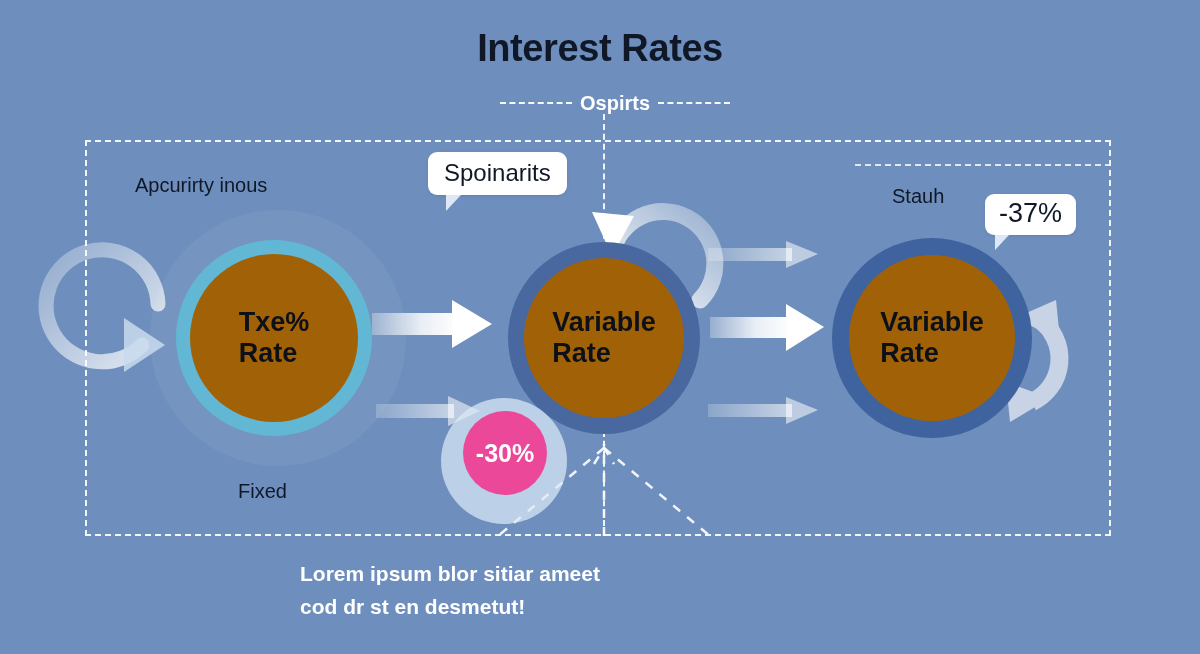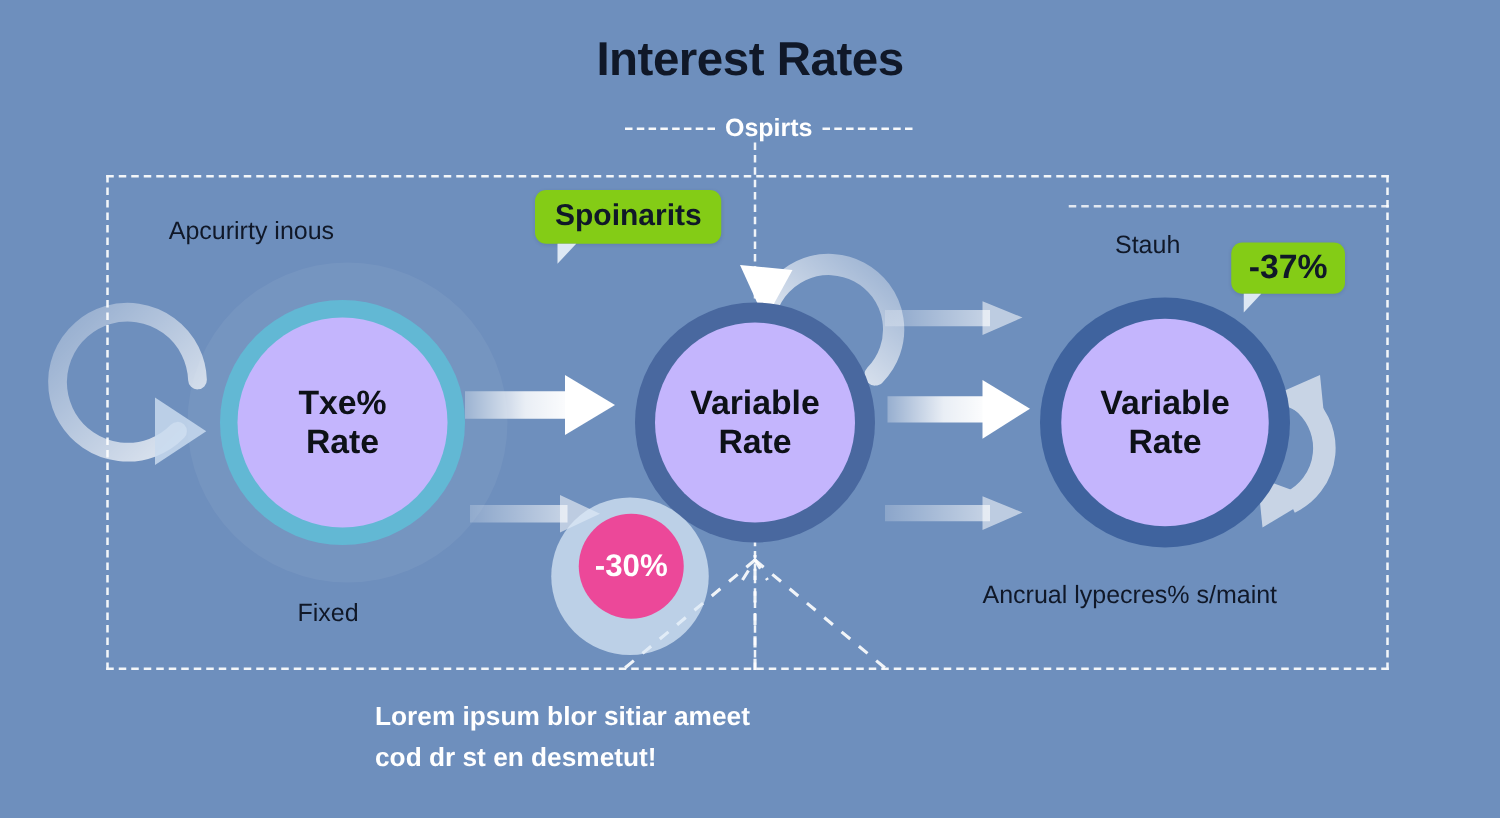--- a/index.html
+++ b/index.html
@@ -59,47 +59,47 @@
     opacity:.9;
   }
   
   #fan { left:460px; top:440px; width:290px; height:100px; overflow:visible; }
 
   
   .node { border-radius:50%; }
   .ring { border-radius:50%; display:flex; align-items:center; justify-content:center; }
   .core {
     border-radius:50%;
-    background:#c4b5fd;
+    background:#a16207;
     display:flex; align-items:center; justify-content:center;
-    text-align:center;
+    text-align:left;
     font-size:27px; font-weight:bold; color:#0d1117; line-height:1.16;
   }
   #ring1  { left:176px; top:240px; width:196px; height:196px; background:#62b8d4; }
   #core1  { left:190px; top:254px; width:168px; height:168px; }
   
   #ring2  { left:508px; top:242px; width:192px; height:192px; background:#49689f; }
   #core2  { left:524px; top:258px; width:160px; height:160px; }
   
   #ring3  { left:832px; top:238px; width:200px; height:200px; background:#3f639e; }
   #core3  { left:849px; top:255px; width:166px; height:166px; }
 
   
   .lbl-dark { font-size:20px; font-weight:normal; color:#101828; white-space:nowrap; }
   #lbl-apcurirty { left:135px; top:174px; }
   #lbl-fixed     { left:238px; top:480px;text-align:right; }
   #lbl-stauh     { left:860px; top:185px;margin-left:32px; }
   #lbl-ancrual   { left:786px; top:465px; }
 
   
   .bubble {
-    background:#84cc16;
+    background:#ffffff;
     border-radius:9px;
     padding:7px 16px 8px 16px;
-    font-size:24px; font-weight:bold; color:#101828;
+    font-size:24px; font-weight:normal; color:#101828;
     white-space:nowrap;
     box-shadow:0 1px 3px rgba(20,40,70,.13);
   }
   .bubble::after {
     content:""; position:absolute; width:0; height:0;
   }
   #bubble-spoinarits { left:428px; top:152px; }
   #bubble-spoinarits::after {
     left:18px; bottom:-16px;
     border-left:15px solid #dde8f4;
@@ -251,20 +251,19 @@
 
   <div class="abs node ring" id="ring3"></div>
   <div class="abs node core" id="core3">
     <span>
       <span>Variable</span><br>
       <span>Rate</span>
     </span>
   </div>
   <div class="abs lbl-dark" id="lbl-stauh">Stauh</div>
   <div class="abs bubble" id="bubble-37">-37%</div>
-  <div class="abs lbl-dark" id="lbl-ancrual">Ancrual lypecres% s/maint</div>
 
   <div class="abs" id="caption">
     <div>Lorem ipsum blor sitiar ameet</div>
     <div>cod dr st en desmetut!</div>
   </div>
 
 </div>
 
 </body></html>

